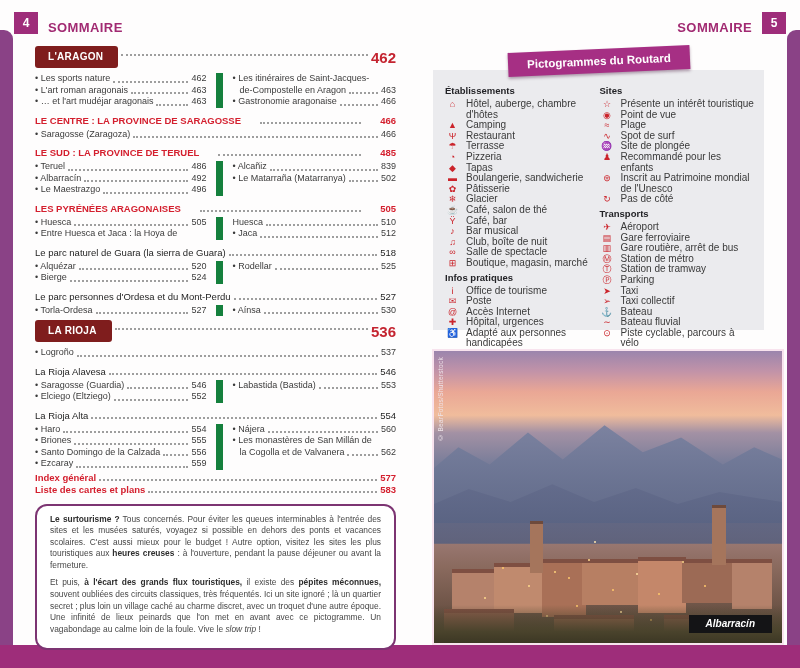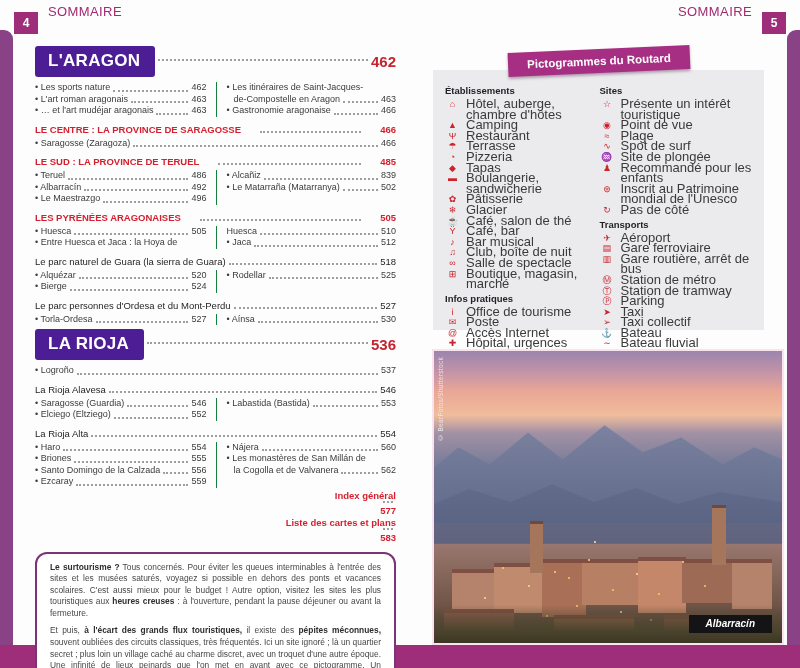--- a/index.html
+++ b/index.html
@@ -7,41 +7,41 @@
   body { font-family:"Liberation Sans", sans-serif; }
   .spread { position:relative; width:800px; height:668px; background:#fefdfd; overflow:hidden; margin:0 auto; }
 
   
   .bar-left  { position:absolute; left:0;  top:30px; width:13px; height:615px; background:#8a4286; border-top-right-radius:9px; }
   .bar-right { position:absolute; right:0; top:30px; width:13px; height:615px; background:#8a4286; border-top-left-radius:9px; }
   .bottom-band { position:absolute; left:0; bottom:0; width:800px; height:23px; background:#9e2d7a; }
   .page-tab { position:absolute; top:12px; width:24px; height:22px; background:#9e2d7a; color:#fff;
               font-weight:bold; font-size:12px; display:flex; align-items:center; justify-content:center; }
   .tab-l { left:14px; } .tab-r { right:14px; }
-  .sommaire { position:absolute; top:4px; color:#a12a72; font-weight:normal; font-size:13px; letter-spacing:.4px; }
+  .sommaire { position:absolute; top:20px; color:#a12a72; font-weight:bold; font-size:13px; letter-spacing:.4px; }
   .som-l { left:48px; } .som-r { right:48px; }
 
   
   .toc { position:absolute; left:35px; top:42px; width:361px; }
   .trow { display:flex; align-items:flex-end; }
   .lead { flex:1; border-bottom:2px dotted #9e9e9e; margin:0 3px 2px 3px; min-width:10px; }
   .toc-bigbox { margin:4px 0 5px 0; display:flex; align-items:center; }
-  .bigbox-label { background:#4c1d95; color:#fff; font-weight:bold; font-size:17px; padding:5px 15px 6px 13px; border-radius:3px; letter-spacing:.3px; }
+  .bigbox-label { background:#7f1d1d; color:#fff; font-weight:bold; font-size:10px; padding:5px 15px 6px 13px; border-radius:3px; letter-spacing:.3px; }
   .bigbox-page { color:#c42430; font-weight:bold; font-size:15px; }
   .toc-bigbox .lead { margin-bottom:4px; }
   .toc-redhead { margin:7px 0 3px 0;gap:16px; }
   .redhead-label { color:#d41f2e; font-weight:bold; font-size:9.5px; }
   .redhead-page  { color:#d41f2e; font-weight:bold; font-size:9.5px; }
   .toc-boldhead { margin:7px 0 3px 0; }
   .boldhead-label, .boldhead-page { color:#1f1f1f; font-weight:normal; font-size:9.5px;text-align:right; }
-  .toc-redline { margin:1px 0;flex-direction:column; }
+  .toc-redline { margin:1px 0; }
   .toc-cols { display:flex; margin:1px 0 2px 0; }
   .tcol { width:50%; }
   .tcol-l { padding-right:9px; }
-  .tcol-r { padding-left:10px; border-left:1px solid #15803d; }
+  .tcol-r { padding-left:10px; border-left:7px solid #15803d; }
   .entry { font-size:9px; color:#3b3b3b; line-height:11.5px; }
   .entry .trow { align-items:flex-end; }
   .bullet::before { content:"• "; }
   .entry-l2 { padding-left:7px; }
   .epage { font-size:9px; color:#3b3b3b; }
 
   
   .tip-box { margin-top:9px; border:2px solid #7c3472; border-radius:12px; padding:8px 13px 7px 13px; background:#fff; }
   .tip-title { text-align:center; color:#582a64; font-weight:bold; font-size:10px; letter-spacing:.2px; margin-bottom:6px; }
   .tip-title .picto { color:#43a35f; font-weight:bold; font-size:11px; }
@@ -51,21 +51,21 @@
   
   .legend-box { position:absolute; left:433px; top:70px; width:331px; height:260px; background:#ebebee; padding:12px 10px 8px 12px; }
   .legend-banner { position:absolute; left:508px; top:49px; width:182px; height:24px; background:#a62f84;
                    color:#fff; font-weight:bold; font-size:11.5px; display:flex; align-items:center; justify-content:center;
                    transform:rotate(-2.5deg); box-shadow:0 2px 3px rgba(60,10,50,.35); z-index:3; }
   .legend-cols { display:flex; height:100%; }
   .lcol { width:50%; }
   .lsec-title { font-weight:bold; font-size:9.5px; color:#232327; margin:3px 0 3px 0; }
   .litem { display:flex; align-items:flex-start; line-height:10.6px; }
   .lico { width:15px; flex:0 0 15px; text-align:center; color:#cb242b; font-size:9px; line-height:10.6px; }
-  .llabel { font-size:13px; color:#3a3a3a; padding-left:6px; }
+  .llabel { font-size:10px; color:#3a3a3a; padding-left:6px; }
 
   
   .photo { position:absolute; left:432px; top:349px; width:352px; height:296px; border:2px solid #f8e3ee; overflow:hidden;
            background:linear-gradient(180deg,#9b85ad 0%,#c293a8 7%,#eaa795 14%,#f0bc9c 22%,#a391a4 28%,#7b7e9a 38%,#6f7490 46%,#8a7d8f 54%,#9c7a75 64%,#8a6a5e 74%,#6f5548 87%,#57493c 100%); }
   .ridge1 { position:absolute; left:0; top:17%; width:100%; height:42%; opacity:.95;
             background:linear-gradient(180deg,#8087a5,#5f6988);
             clip-path:polygon(0 55%,7% 38%,16% 52%,27% 26%,37% 48%,49% 20%,60% 42%,71% 30%,83% 52%,92% 38%,100% 48%,100% 100%,0 100%); }
   .ridge2 { position:absolute; left:0; top:32%; width:100%; height:34%; opacity:.85;
             background:linear-gradient(180deg,#6b7293,#555f7e);
             clip-path:polygon(0 60%,10% 45%,22% 58%,34% 40%,46% 58%,58% 44%,70% 60%,82% 48%,100% 58%,100% 100%,0 100%); }

